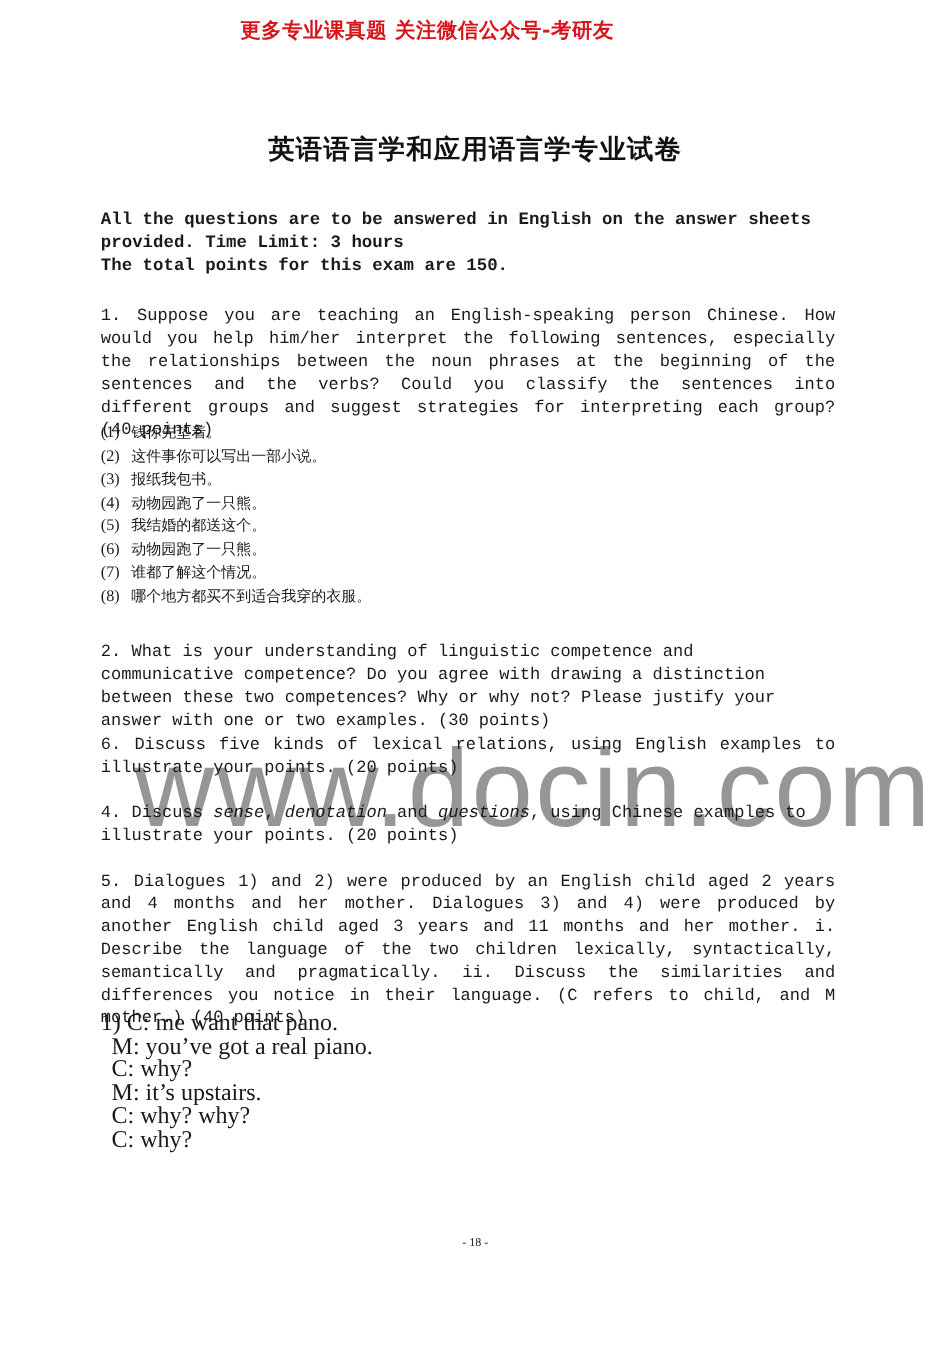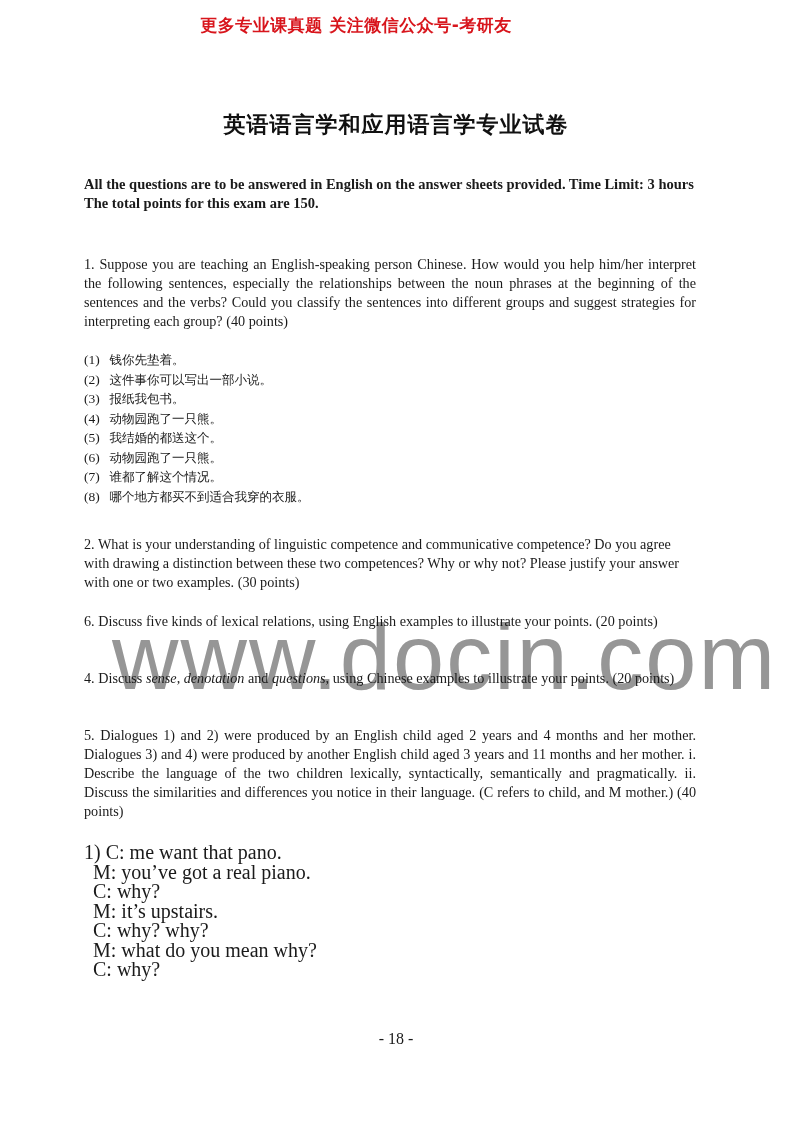--- a/index.html
+++ b/index.html
@@ -27,22 +27,22 @@
   .sentences { top: 350px; font-size: 13.5px; line-height: 19.5px; }
   .sentences div { white-space: nowrap; }
   .sentences .num { display: inline-block; width: 22px; font-family: "Liberation Serif", serif; }
   .sentences .zh { font-family: "DejaVu Sans", sans-serif; font-size: 12.5px; }
   .q2 { top: 535px; }
   .q3 { top: 612px; text-align: justify; }
   .q4 { top: 669px; }
   .q5 { top: 726px; text-align: justify; }
   .dialogue { top: 843px; font-size: 20px; line-height: 19.5px; }
   .dialogue .indent { padding-left: 9px; }
-  .pagenum { position: absolute; top: 1030px; left: 0; width: 792px; text-align: center; font-size: 16px; }
-  .para { margin: 0; }
+  .pagenum { position: absolute; top: 1030px; left: 0; width: 792px; text-align: center; font-size: 10px; }
+  .para { margin: 0; font-family: Liberation Mono, monospace; }
   em { font-style: italic; }
 </style>
 </head>
 <body>
 
 <div class="banner">更多专业课真题 关注微信公众号-考研友</div>
 
 <div class="title">英语语言学和应用语言学专业试卷</div>
 
 <div class="watermark">www.docin.com</div>
@@ -82,17 +82,16 @@
 <div class="content q5">
   <p class="para">5. Dialogues 1) and 2) were produced by an English child aged 2 years and 4 months and her mother. Dialogues 3) and 4) were produced by another English child aged 3 years and 11 months and her mother. i. Describe the language of the two children lexically, syntactically, semantically and pragmatically. ii. Discuss the similarities and differences you notice in their language. (C refers to child, and M mother.) (40 points)</p>
 </div>
 
 <div class="content dialogue">
   <div><span>1)</span> <span>C: me want that pano.</span></div>
   <div class="indent">M: you’ve got a real piano.</div>
   <div class="indent">C: why?</div>
   <div class="indent">M: it’s upstairs.</div>
   <div class="indent">C: why? why?</div>
-  <div class="indent">M: what do you mean why?</div>
   <div class="indent">C: why?</div>
 </div>
 
 <div class="pagenum">- 18 -</div>
 
 </body></html>

